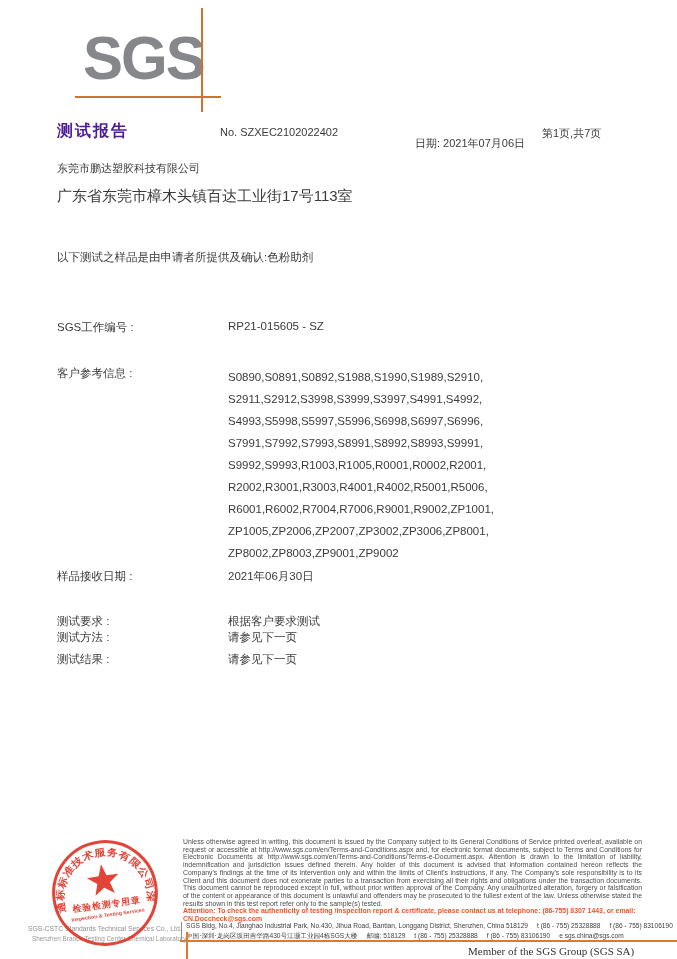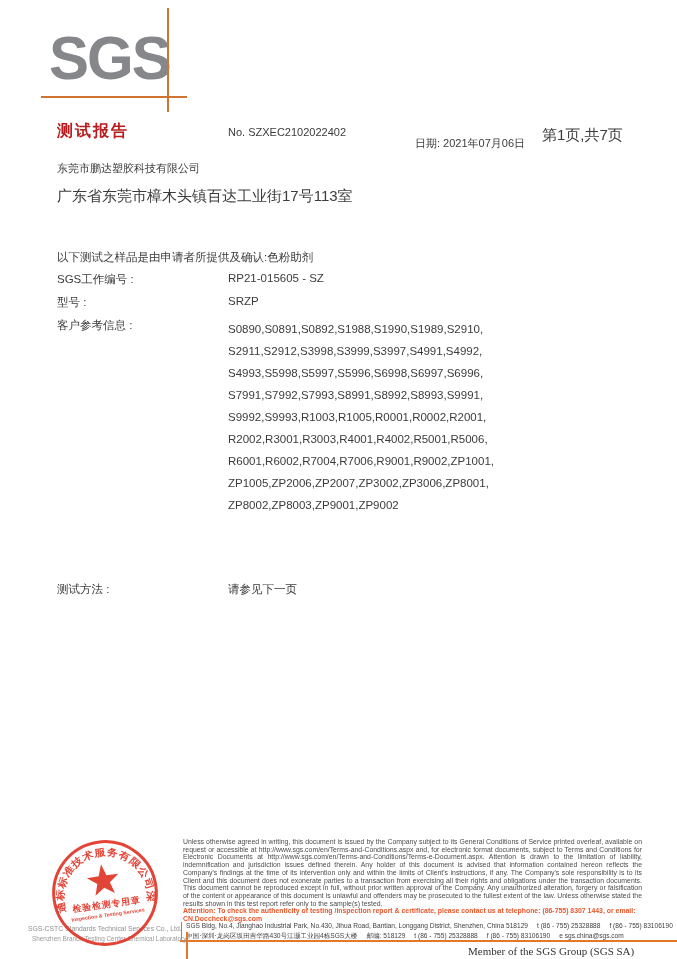--- a/index.html
+++ b/index.html
@@ -7,45 +7,45 @@
   body {
     width:677px; height:959px;
     font-family:"Liberation Sans","DejaVu Sans",sans-serif;
     color:#3b3b3b;
     position:relative;
     overflow:hidden;
   }
   .page { position:absolute; inset:0; background:#fff; }
 
   
-  .logo-wrap { position:absolute; left:41px; top:26px; width:160px; height:90px; }
+  .logo-wrap { position:absolute; left:75px; top:26px; width:160px; height:90px; }
   .logo-text {
     position:absolute; left:8px; top:0;
     font-size:60px; font-weight:bold; letter-spacing:-2px;
     color:#85878a; line-height:66px;
     transform:scaleY(1.02);
   }
   .logo-hline { position:absolute; left:0px; top:70px; width:146px; height:2px; background:#cf7430; }
   .logo-vline { position:absolute; left:126px; top:-18px; width:2px; height:104px; background:#cf7430; }
 
   
-  .doc-title { position:absolute; left:57px; top:121px; font-size:16px; font-weight:bold; color:#b91c1c; letter-spacing:2px; }
-  .report-no { position:absolute; left:228px; top:126px; font-size:11px; }
+  .doc-title { position:absolute; left:57px; top:121px; font-size:16px; font-weight:bold; color:#4c1d95; letter-spacing:2px; }
+  .report-no { position:absolute; left:220px; top:126px; font-size:11px; }
   .report-date { position:absolute; left:415px; top:136px; font-size:11px; }
-  .page-info { position:absolute; left:542px; top:126px; font-size:15px; }
+  .page-info { position:absolute; left:542px; top:126px; font-size:11px; }
 
   
   .applicant-name { position:absolute; left:57px; top:161px; font-size:11px; }
   .applicant-address { position:absolute; left:57px; top:187px; font-size:15px; }
 
   
   .sample-statement { position:absolute; left:57px; top:250px; font-size:11.5px; }
 
   
-  .frow { position:absolute; left:57px; font-size:11.5px; }
+  .frow { position:absolute; left:57px; font-size:11.5px;margin-top:48px; }
   .frow .label { display:inline-block; width:171px; vertical-align:top; }
   .frow .value { display:inline-block; max-width:430px; vertical-align:top; white-space:pre-line; }
   .frow-job   { top:272px; }
   .frow-model { top:295px; }
   .frow-ref   { top:318px; }
   .frow-ref .value { line-height:22px; }
   .frow-recv  { top:521px; }
   .frow-period{ top:544px; }
   .frow-req   { top:566px; }
   .frow-method{ top:582px;text-decoration:underline; }
@@ -95,36 +95,42 @@
   <div class="page-info">第1页,共7页</div>
 
   <div class="applicant-name">东莞市鹏达塑胶科技有限公司</div>
   <div class="applicant-address">广东省东莞市樟木头镇百达工业街17号113室</div>
 
   <div class="sample-statement">以下测试之样品是由申请者所提供及确认:色粉助剂</div>
 
   <div class="frow frow-job">
     <span class="label">SGS工作编号 :</span><span class="value">RP21-015605 - SZ</span>
   </div>
-  <div class="frow frow-model">
-    <span class="label">型号 :</span><span class="value">SRZP</span>
-  </div>
   <div class="frow frow-ref">
     <span class="label">客户参考信息 :</span><span class="value">S0890,S0891,S0892,S1988,S1990,S1989,S2910,
 S2911,S2912,S3998,S3999,S3997,S4991,S4992,
 S4993,S5998,S5997,S5996,S6998,S6997,S6996,
 S7991,S7992,S7993,S8991,S8992,S8993,S9991,
 S9992,S9993,R1003,R1005,R0001,R0002,R2001,
 R2002,R3001,R3003,R4001,R4002,R5001,R5006,
 R6001,R6002,R7004,R7006,R9001,R9002,ZP1001,
 ZP1005,ZP2006,ZP2007,ZP3002,ZP3006,ZP8001,
 ZP8002,ZP8003,ZP9001,ZP9002</span>
   </div>
+  <div class="frow frow-recv">
+    <span class="label">样品接收日期 :</span><span class="value">2021年06月30日</span>
+  </div>
+  <div class="frow frow-req">
+    <span class="label">测试要求 :</span><span class="value">根据客户要求测试</span>
+  </div>
   <div class="frow frow-method">
     <span class="label">测试方法 :</span><span class="value">请参见下一页</span>
+  </div>
+  <div class="frow frow-result">
+    <span class="label">测试结果 :</span><span class="value">请参见下一页</span>
   </div>
 
   <div class="footer-legal">Unless otherwise agreed in writing, this document is issued by the Company subject to its General Conditions of Service printed overleaf, available on request or accessible at http://www.sgs.com/en/Terms-and-Conditions.aspx and, for electronic format documents, subject to Terms and Conditions for Electronic Documents at http://www.sgs.com/en/Terms-and-Conditions/Terms-e-Document.aspx. Attention is drawn to the limitation of liability, indemnification and jurisdiction issues defined therein. Any holder of this document is advised that information contained hereon reflects the Company's findings at the time of its intervention only and within the limits of Client's instructions, if any. The Company's sole responsibility is to its Client and this document does not exonerate parties to a transaction from exercising all their rights and obligations under the transaction documents. This document cannot be reproduced except in full, without prior written approval of the Company. Any unauthorized alteration, forgery or falsification of the content or appearance of this document is unlawful and offenders may be prosecuted to the fullest extent of the law. Unless otherwise stated the results shown in this test report refer only to the sample(s) tested.</div>
   <div class="footer-attention">Attention: To check the authenticity of testing /inspection report &amp; certificate, please contact us at telephone: (86-755) 8307 1443, or email: CN.Doccheck@sgs.com</div>
 
   <div class="footer-addresses">
     <div class="addr-line">
       <span>SGS Bldg, No.4, Jianghao Industrial Park, No.430, Jihua Road, Bantian, Longgang District, Shenzhen, China 518129</span>
       <span>t (86 - 755) 25328888</span>
       <span>f (86 - 755) 83106190</span>

